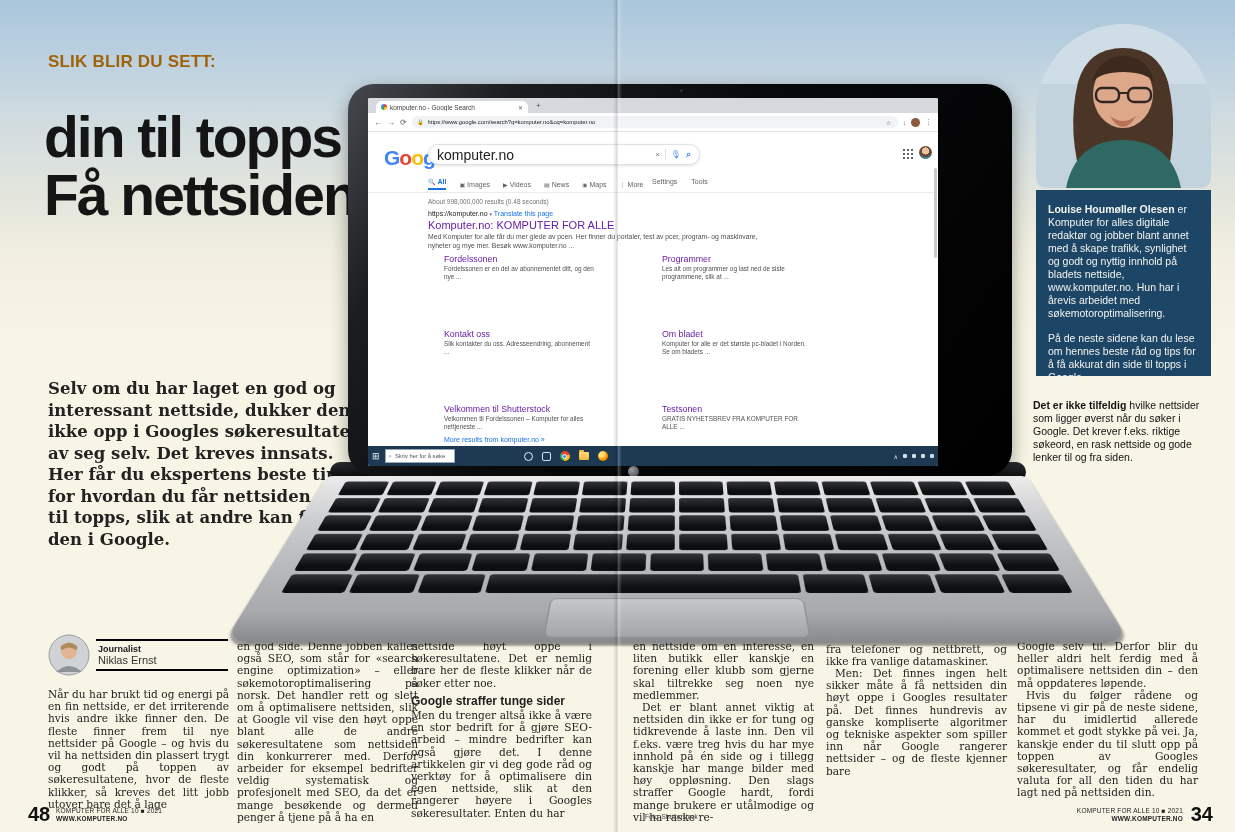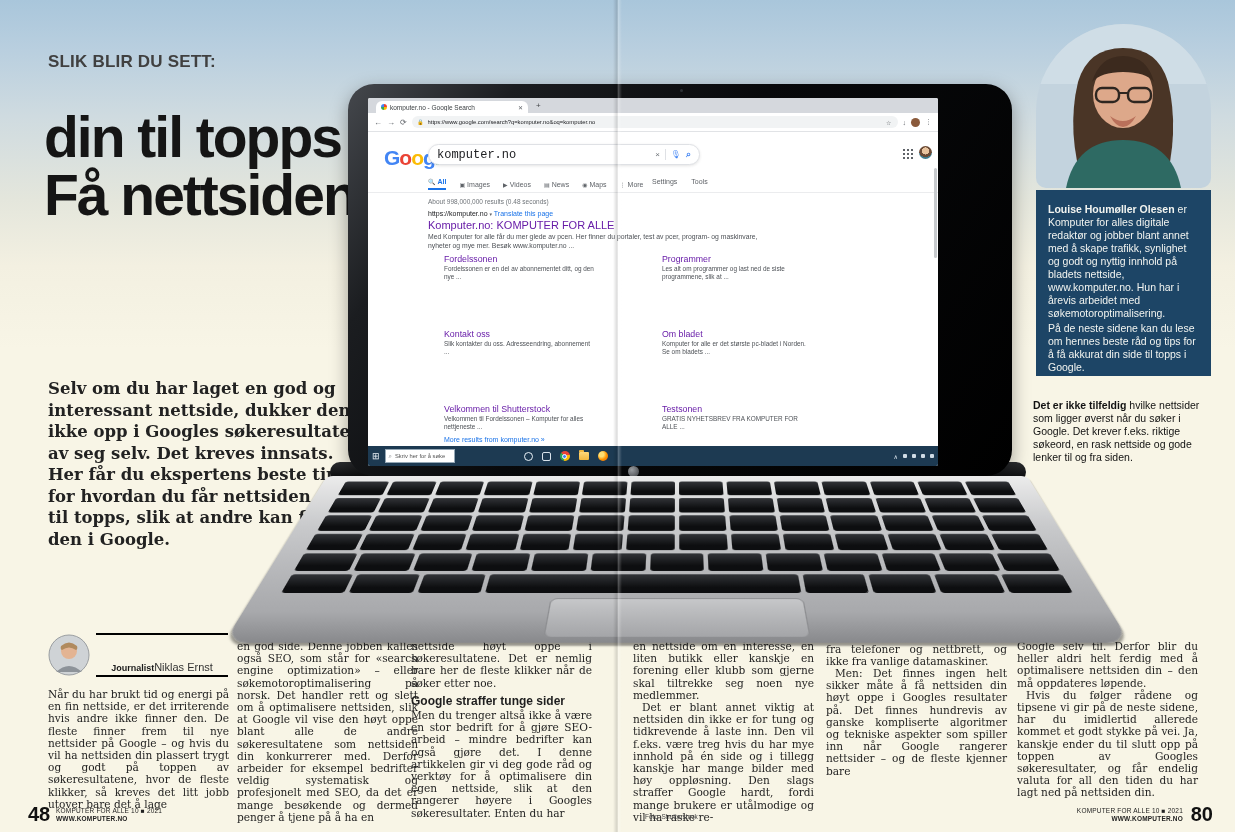--- a/index.html
+++ b/index.html
@@ -5,38 +5,38 @@
   * { margin:0; padding:0; box-sizing:border-box; }
   html,body { width:1235px; height:832px; overflow:hidden; }
   body {
     font-family:"Liberation Sans", sans-serif;
     background:linear-gradient(180deg,#a9c6db 0%,#b9cfdf 6%,#cfdbe0 14%,#e4e6dc 24%,#f3f0e1 32%,#f8f5e6 42%,#f8f5e6 100%);
     position:relative; color:#1a1a1a;
   }
   .abs { position:absolute; }
 
   
-  .kicker { left:48px; top:52px; font-size:17px; font-weight:800; letter-spacing:.2px; color:#404040; }
+  .kicker { left:48px; top:52px; font-size:17px; font-weight:800; letter-spacing:.2px; color:#a16207; }
   .headline { left:44px; top:108px; font-size:57px; line-height:58px; font-weight:700; letter-spacing:-2px; color:#151515; }
   .intro { left:48px; top:378px; width:316px; font-family:"DejaVu Serif",serif; font-weight:700; font-size:16.5px; line-height:21.5px; color:#222; }
   .byline { left:48px; top:630px; width:180px; height:50px; display:flex; align-items:center; gap:6px; }
-  .byline-rule { flex:1; border-top:2px solid #000; border-bottom:2px solid #000; height:44px; display:flex; flex-direction:row; justify-content:center; align-items:flex-end; padding:2px 2px; }
+  .byline-rule { flex:1; border-top:2px solid #000; border-bottom:2px solid #000; height:32px; display:flex; flex-direction:column; justify-content:center; padding:2px 2px; }
   .byline-role { font-size:9px; font-weight:700; }
   .byline-name { font-size:11px; color:#333; }
   .col { width:181px; font-family:"DejaVu Serif",serif; font-size:10.6px; line-height:12.2px; text-align:justify; color:#1e1e1e; }
   .col p.ind { text-indent:9px; }
   .subhead { font-family:"Liberation Sans",sans-serif; font-weight:700; font-size:12px; margin:6px 0 2px 0; text-align:left; }
   .caption { left:1033px; top:399px; width:186px; font-size:10.5px; line-height:13px; color:#111; }
   .caption b { font-weight:800; }
 
   
   .portrait { left:1036px; top:24px; width:175px; height:164px; border-radius:88px 88px 10px 10px; overflow:hidden; }
   .bio-box { left:1036px; top:190px; width:175px; height:186px; background:#1d4566; color:#f2f4f0; padding:13px 12px; font-size:10.5px; line-height:13px; }
   .bio-box b { font-weight:800; }
-  .bio-box p + p { margin-top:2px; }
+  .bio-box p + p { margin-top:12px; }
 
   
   .pagenum { bottom:6px; font-size:20px; font-weight:800; color:#111; }
   .foot-lines { bottom:9px; font-size:6.5px; line-height:8px; color:#222; letter-spacing:.2px; }
   .foot-lines b { font-weight:800; }
   .credit { left:645px; bottom:12px; font-size:6.5px; color:#444; }
   .gutter { left:613px; top:0; width:9px; height:832px; background:linear-gradient(90deg,rgba(0,0,0,0) 0%,rgba(0,0,0,.14) 45%,rgba(255,255,255,.25) 60%,rgba(0,0,0,0) 100%); z-index:40; pointer-events:none; }
 
   
   .laptop-shadow { left:250px; top:592px; width:860px; height:46px; background:radial-gradient(ellipse at center, rgba(20,25,30,.45) 0%, rgba(20,25,30,.18) 45%, rgba(0,0,0,0) 72%); z-index:5; }
@@ -62,21 +62,21 @@
   .urlpill { flex:1; height:12px; background:#f1f3f4; border-radius:7px; display:flex; align-items:center; padding:0 6px; gap:3px; }
   .urltext { font-size:5.8px; color:#202124; white-space:nowrap; overflow:hidden; flex:1; }
   .lock { font-size:5.5px; color:#5f6368; }
   .tb-right { font-size:7px; color:#5f6368; }
   .tb-avatar { width:9px; height:9px; border-radius:50%; background:#8a5a3b; }
 
   
   .gpage { position:absolute; left:0; top:34px; width:100%; height:314px; background:#fff; }
   .glogo { position:absolute; left:16px; top:14px; font-size:21px; font-weight:700; letter-spacing:-1px; font-family:"Liberation Sans",sans-serif; }
   .searchpill { position:absolute; left:60px; top:12px; width:272px; height:21px; border:1px solid #dfe1e5; border-radius:11px; box-shadow:0 1px 3px rgba(32,33,36,.12); display:flex; align-items:center; padding:0 8px; gap:5px; background:#fff; }
-  .query { flex:1; font-size:12px; color:#202124;font-family:Liberation Mono, monospace; }
+  .query { flex:1; font-size:14px; color:#202124; }
   .sp-x { font-size:8px; color:#70757a; }
   .sp-div { width:1px; height:11px; background:#dfe1e5; }
   .mic { font-size:8px; color:#4285f4; }
   .mag { font-size:9px; color:#4285f4; font-weight:700; }
   .gridicon { position:absolute; left:534px; top:16px; width:11px; height:11px; background:radial-gradient(circle,#5f6368 1px,transparent 1.2px); background-size:4px 4px; }
   .gavatar { position:absolute; left:551px; top:14px; width:13px; height:13px; border-radius:50%; background:radial-gradient(circle at 50% 38%,#e8c39e 0 34%,#6b4a35 35% 60%,#3d7a8c 61%); }
   .gtabs { position:absolute; left:60px; top:46px; display:flex; gap:13px; font-size:7px; color:#5f6368; align-items:center; }
   .gtab { display:flex; gap:2px; align-items:center; }
   .gtab .ti { font-size:6px; }
   .gtab.active { color:#1a73e8; border-bottom:2px solid #1a73e8; padding-bottom:3px; font-weight:700; }
@@ -448,15 +448,15 @@
   <div>KOMPUTER FOR ALLE 10 ■ 2021</div>
   <b>WWW.KOMPUTER.NO</b>
 </div>
 
 <div class="abs credit">Foto: Shutterstock</div>
 
 <div class="abs foot-lines" style="right:52px; text-align:right;">
   <div>KOMPUTER FOR ALLE 10 ■ 2021</div>
   <b>WWW.KOMPUTER.NO</b>
 </div>
-<div class="abs pagenum" style="right:22px;">80</div>
+<div class="abs pagenum" style="right:22px;">34</div>
 
 <div class="abs gutter"></div>
 
 </body></html>

